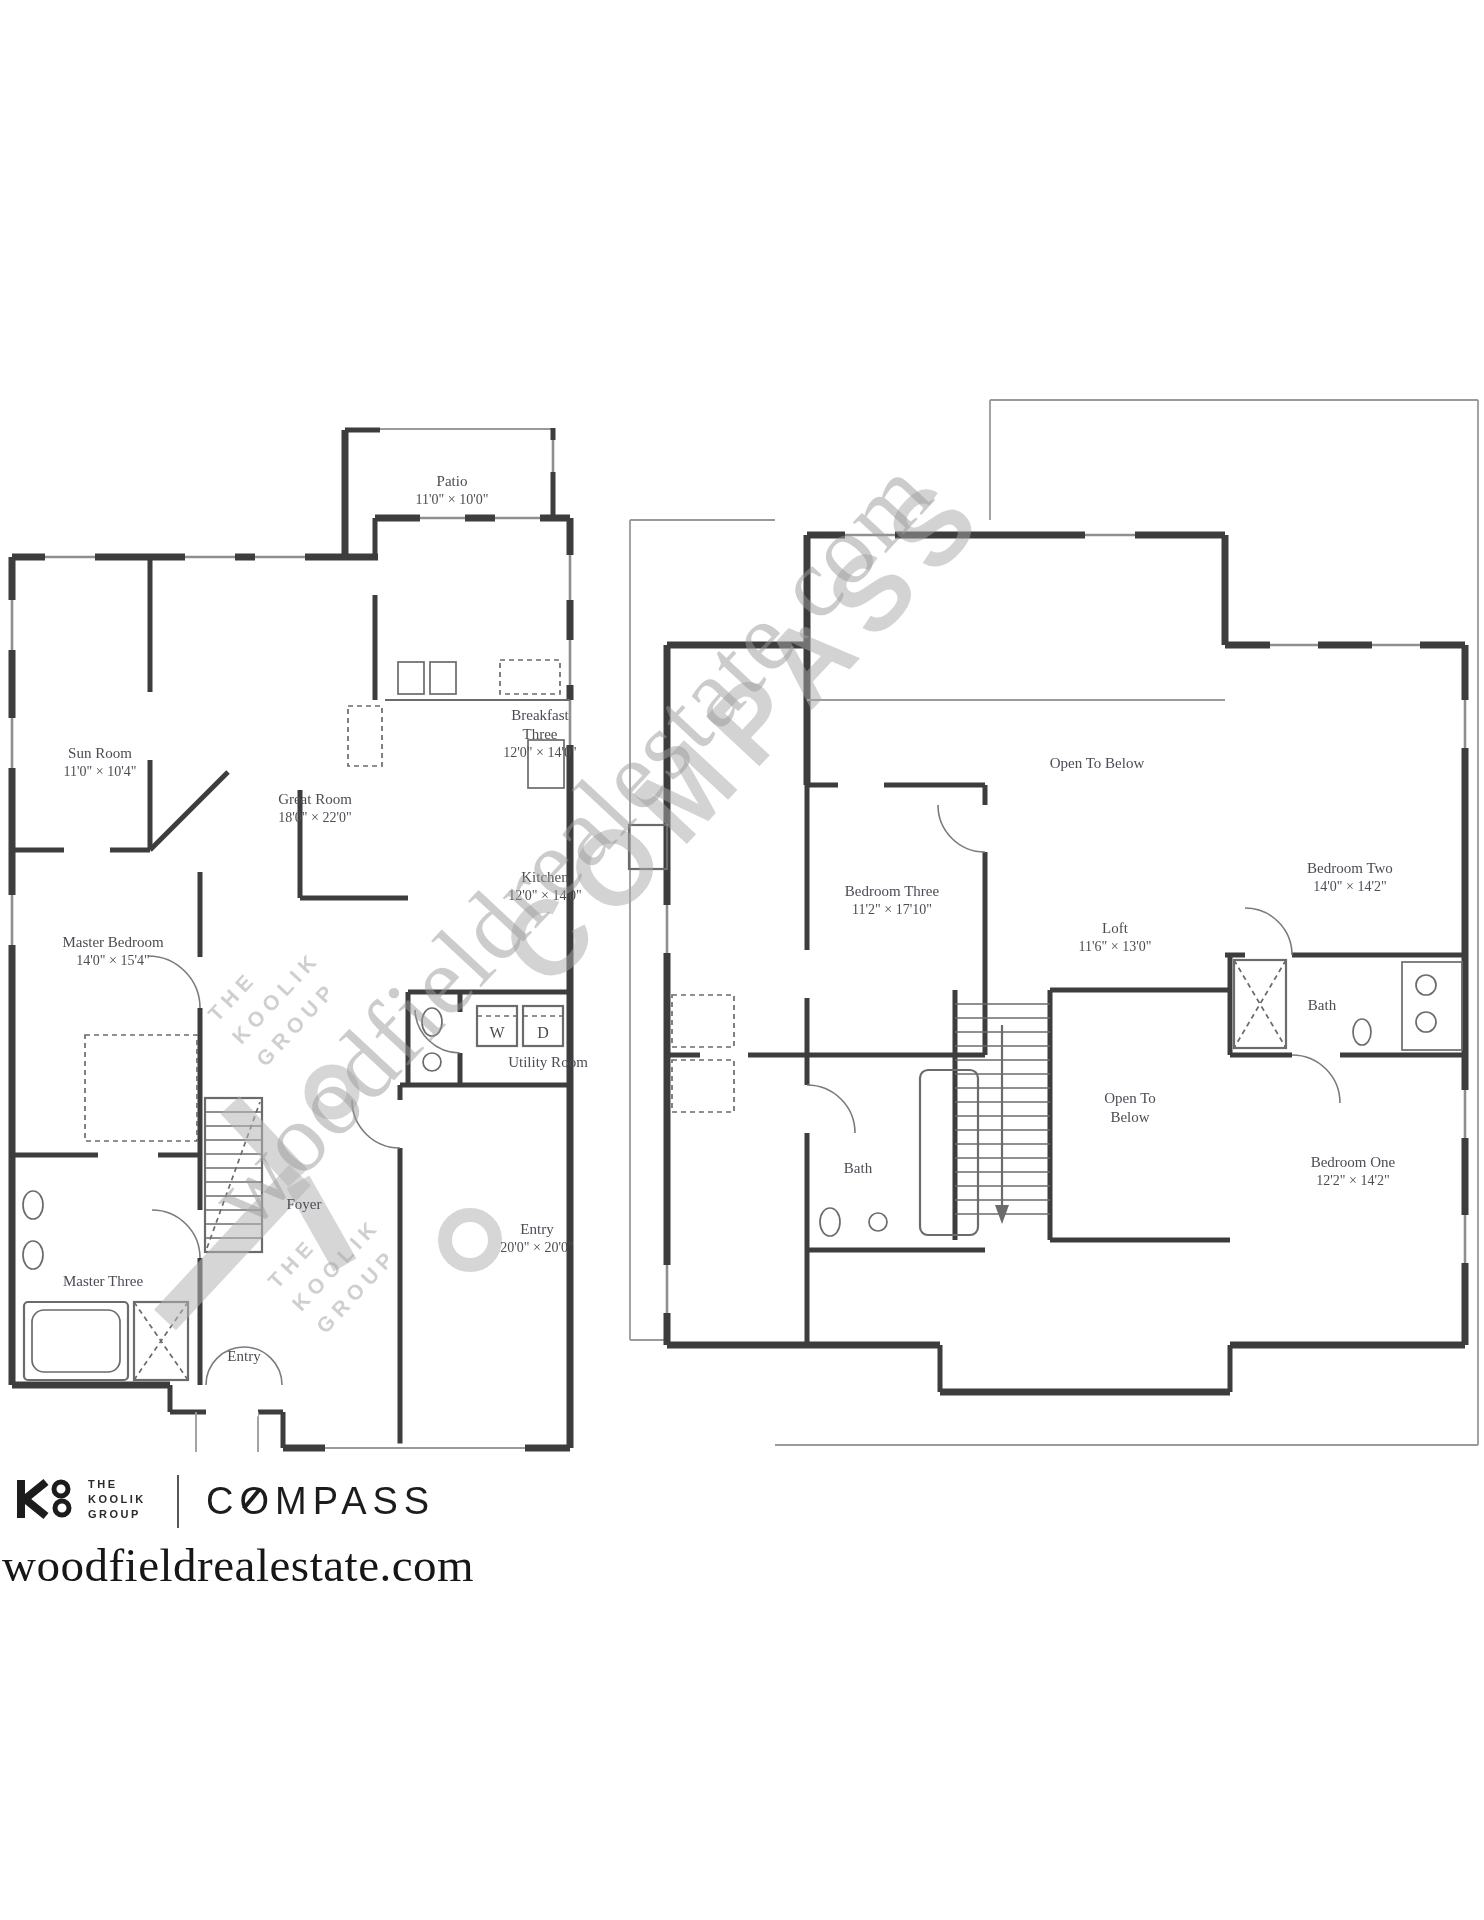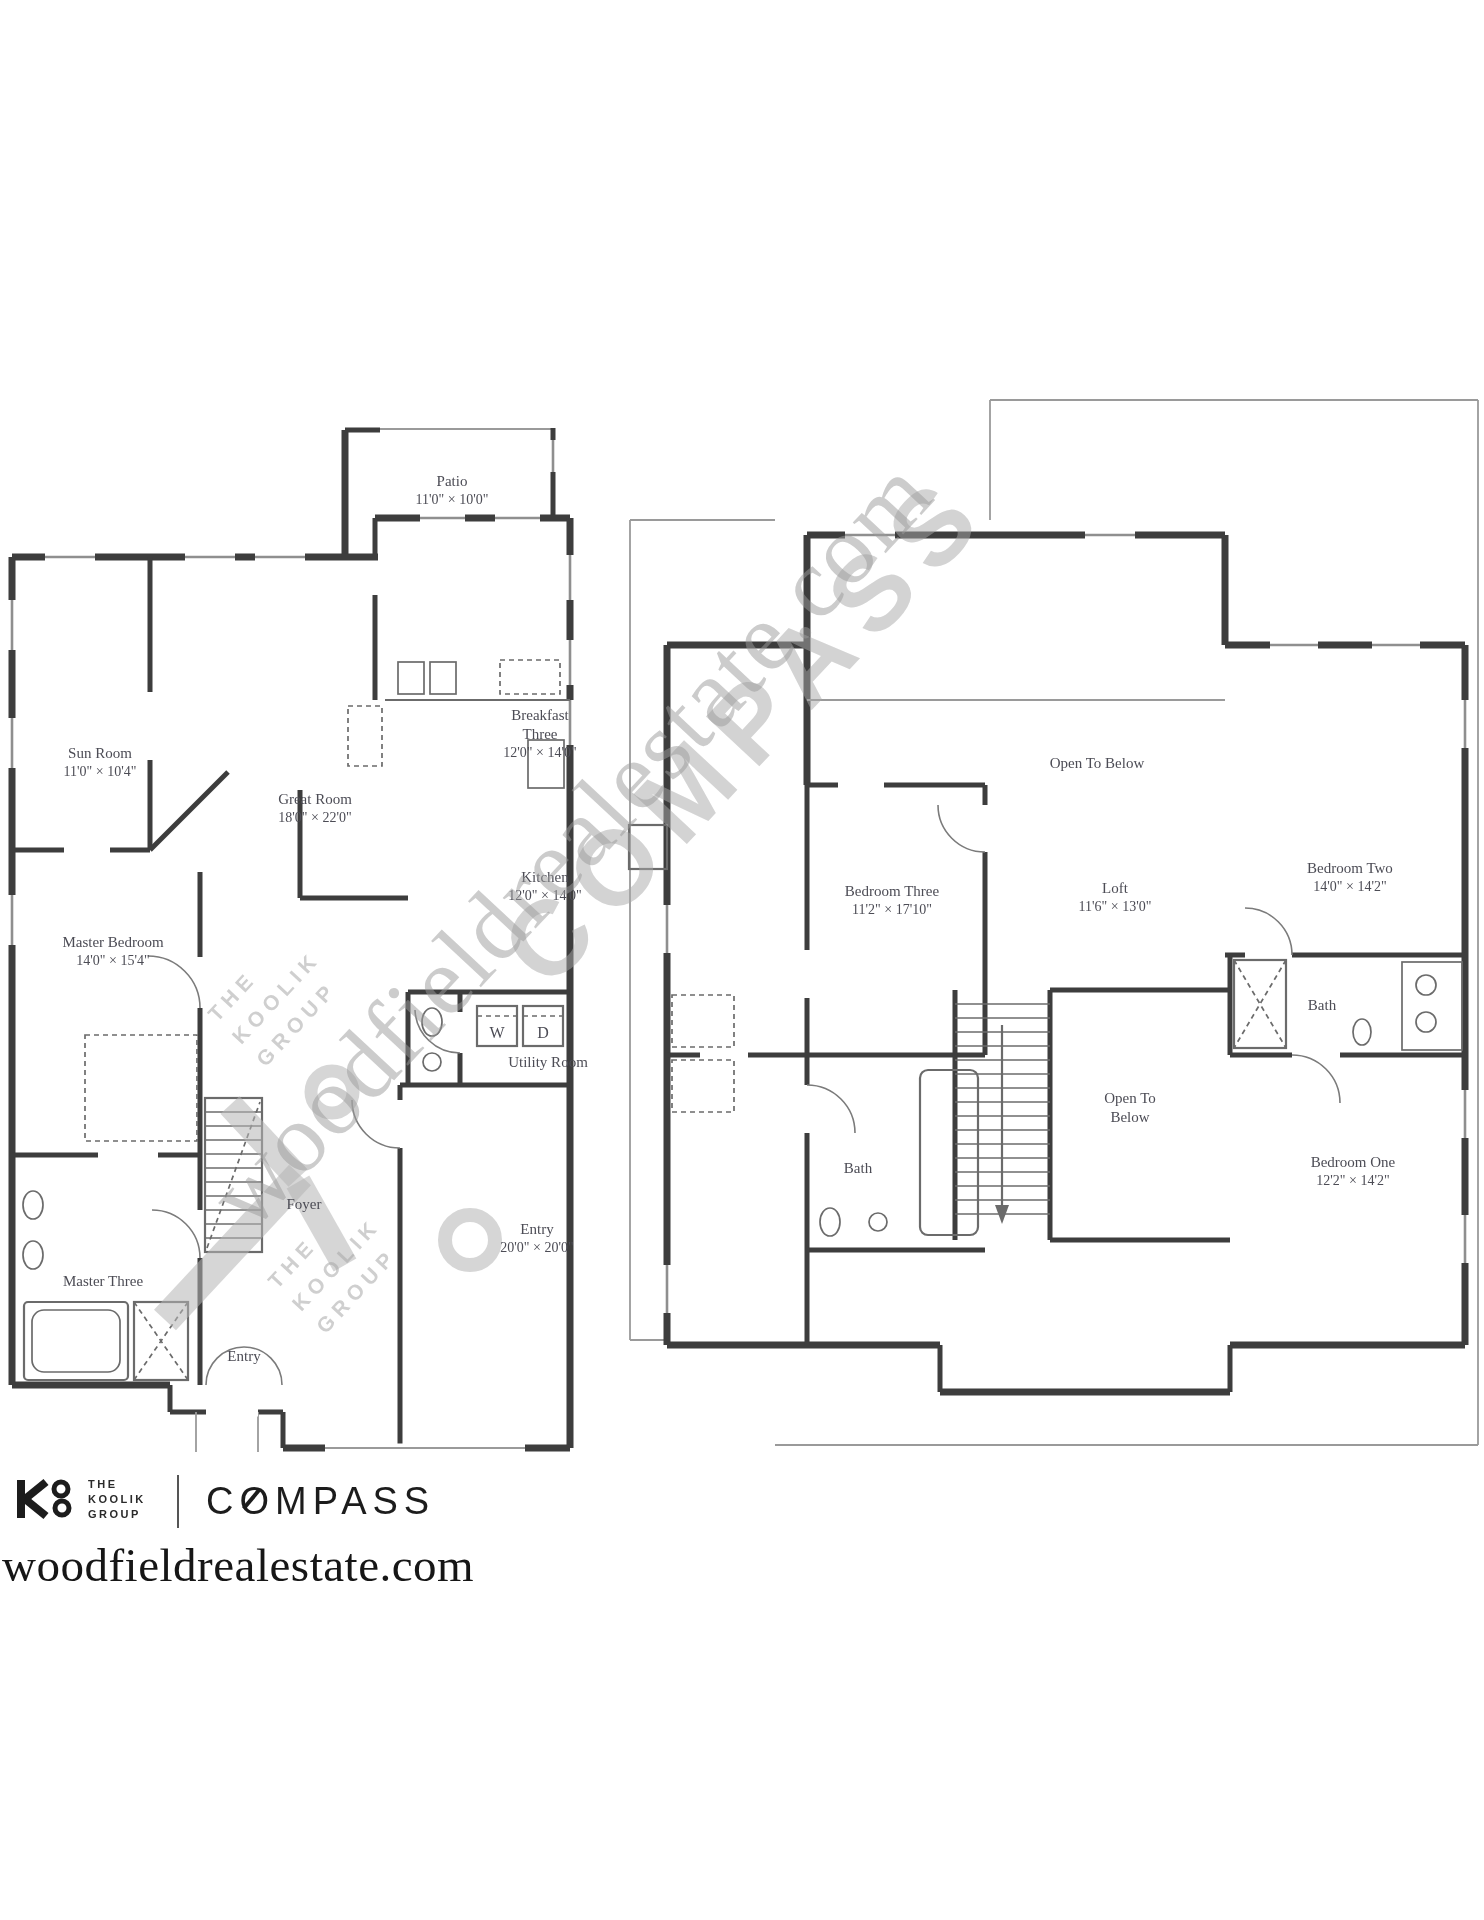--- a/index.html
+++ b/index.html
@@ -375,21 +375,21 @@
     <span class="rname">Entry</span>
   </div>
 
   <div class="rlabel" style="left:1097px;top:763px">
     <span class="rname">Open To Below</span>
   </div>
   <div class="rlabel" style="left:892px;top:900px">
     <span class="rname">Bedroom Three</span>
     <span class="rdims">11'2" × 17'10"</span>
   </div>
-  <div class="rlabel" style="left:1115px;top:897px">
+  <div class="rlabel" style="left:1115px;top:937px">
     <span class="rname">Loft</span>
     <span class="rdims">11'6" × 13'0"</span>
   </div>
   <div class="rlabel" style="left:1350px;top:877px">
     <span class="rname">Bedroom Two</span>
     <span class="rdims">14'0" × 14'2"</span>
   </div>
   <div class="rlabel" style="left:1322px;top:1005px">
     <span class="rname">Bath</span>
   </div>

